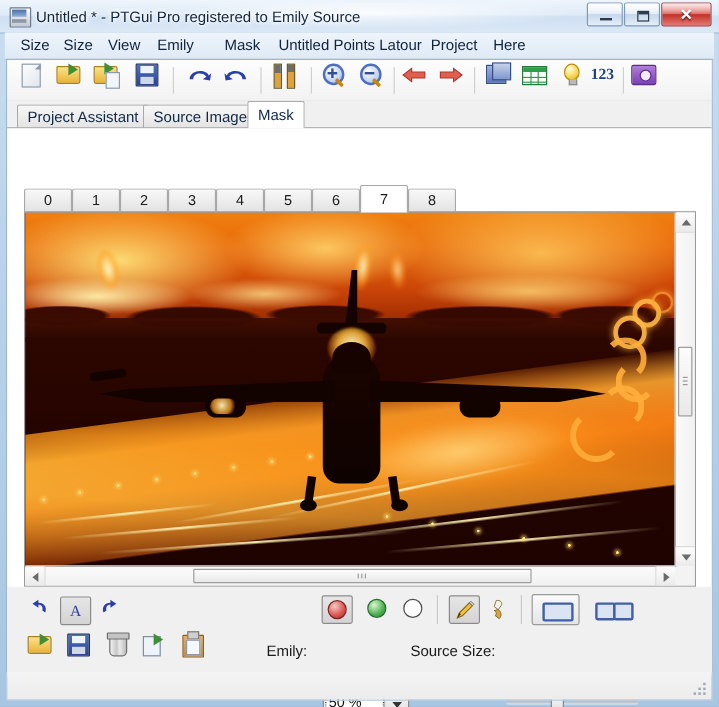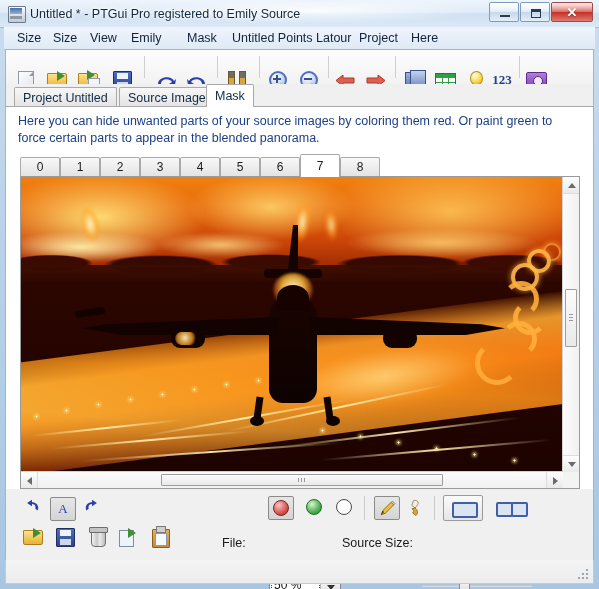--- a/index.html
+++ b/index.html
@@ -78,21 +78,21 @@
     position:absolute;left:5px;top:49px;width:589px;height:516px;
     background:#f0f0f0;border:1px solid #9bb6cf;box-sizing:border-box;
   }
 
   
   #toolbar{
     position:absolute;left:0;top:0;width:587px;height:34px;
     background:linear-gradient(180deg,#fdfdfd,#f2f2f2);
     border-bottom:1px solid #d6d6d6;
   }
-  .tb{position:absolute;top:19px;width:24px;height:22px;cursor:default;}
+  .tb{position:absolute;top:1px;width:24px;height:22px;cursor:default;}
   .tsep{position:absolute;top:6px;width:1px;height:22px;background:#cfcfcf;}
 
   
   .ic-doc{position:absolute;left:4px;top:2px;width:14px;height:18px;
     background:linear-gradient(135deg,#fdfdfd,#dfe6ee);border:1px solid #8e9bab;}
   .ic-doc:after{content:"";position:absolute;right:-1px;top:-1px;border-width:0 0 5px 5px;
     border-style:solid;border-color:transparent transparent #8e9bab transparent;}
   .ic-folder{position:absolute;left:2px;top:4px;width:18px;height:13px;
     background:linear-gradient(180deg,#fde28a,#e8b235);border:1px solid #a9801c;border-radius:1px 2px 2px 2px;}
   .ic-folder:before{content:"";position:absolute;left:0;top:-3px;width:8px;height:3px;
@@ -415,29 +415,28 @@
       </div>
 
       <div class="tsep" style="left:513px"></div>
 
       <div class="tb" style="left:518px">
         <div class="ic-book"></div>
       </div>
     </div>
 
     <div id="maintabs">
-      <div class="mtab" style="left:8px">Project Untitled</div>
+      <div class="mtab" style="left:8px">Project Assistant</div>
       <div class="mtab" style="left:113px">Source Images</div>
       <div class="mtab active" style="left:200px">Mask</div>
     </div>
     <div id="tabline"></div>
 
     <div id="panel">
 
-      <div id="helptext">Here you can hide unwanted parts of your source images by coloring them red. Or paint green to force certain parts to appear in the blended panorama.</div>
 
       <div id="numtabs">
         <div class="ntab" style="left:0px">0</div>
         <div class="ntab" style="left:40px">1</div>
         <div class="ntab" style="left:80px">2</div>
         <div class="ntab" style="left:120px">3</div>
         <div class="ntab" style="left:160px">4</div>
         <div class="ntab" style="left:200px">5</div>
         <div class="ntab" style="left:240px">6</div>
         <div class="ntab active" style="left:280px">7</div>
@@ -607,21 +606,21 @@
         <div class="bsep" style="left:428px;top:7px"></div>
 
         <div class="bbtn raised" style="left:437px;top:6px;width:40px;height:26px">
           <div style="position:absolute;left:8px;top:6px;width:22px;height:12px;background:#dbe4f2;border:2px solid #3f5fa8;border-radius:2px"></div>
         </div>
         <div class="bbtn" style="left:484px;top:6px;width:40px;height:26px">
           <div style="position:absolute;left:6px;top:7px;width:13px;height:11px;background:#dbe4f2;border:2px solid #3f5fa8;border-radius:2px"></div>
           <div style="position:absolute;left:21px;top:7px;width:13px;height:11px;background:#dbe4f2;border:2px solid #3f5fa8;border-radius:2px"></div>
         </div>
 
-        <div class="lbl" style="left:216px;top:46px">File:</div>
+        <div class="lbl" style="left:216px;top:46px">Emily:</div>
 
         <div class="lbl" style="left:336px;top:46px">Source Size:</div>
       </div>
     </div>
 
     <div id="zoomcombo">
       <div class="inner"></div>
       <div class="val">50 %</div>
       <div class="arrowbox">
         <div class="tri" style="left:6px;top:9px;border-width:5px 4px 0 4px;border-color:#333 transparent transparent transparent"></div>

